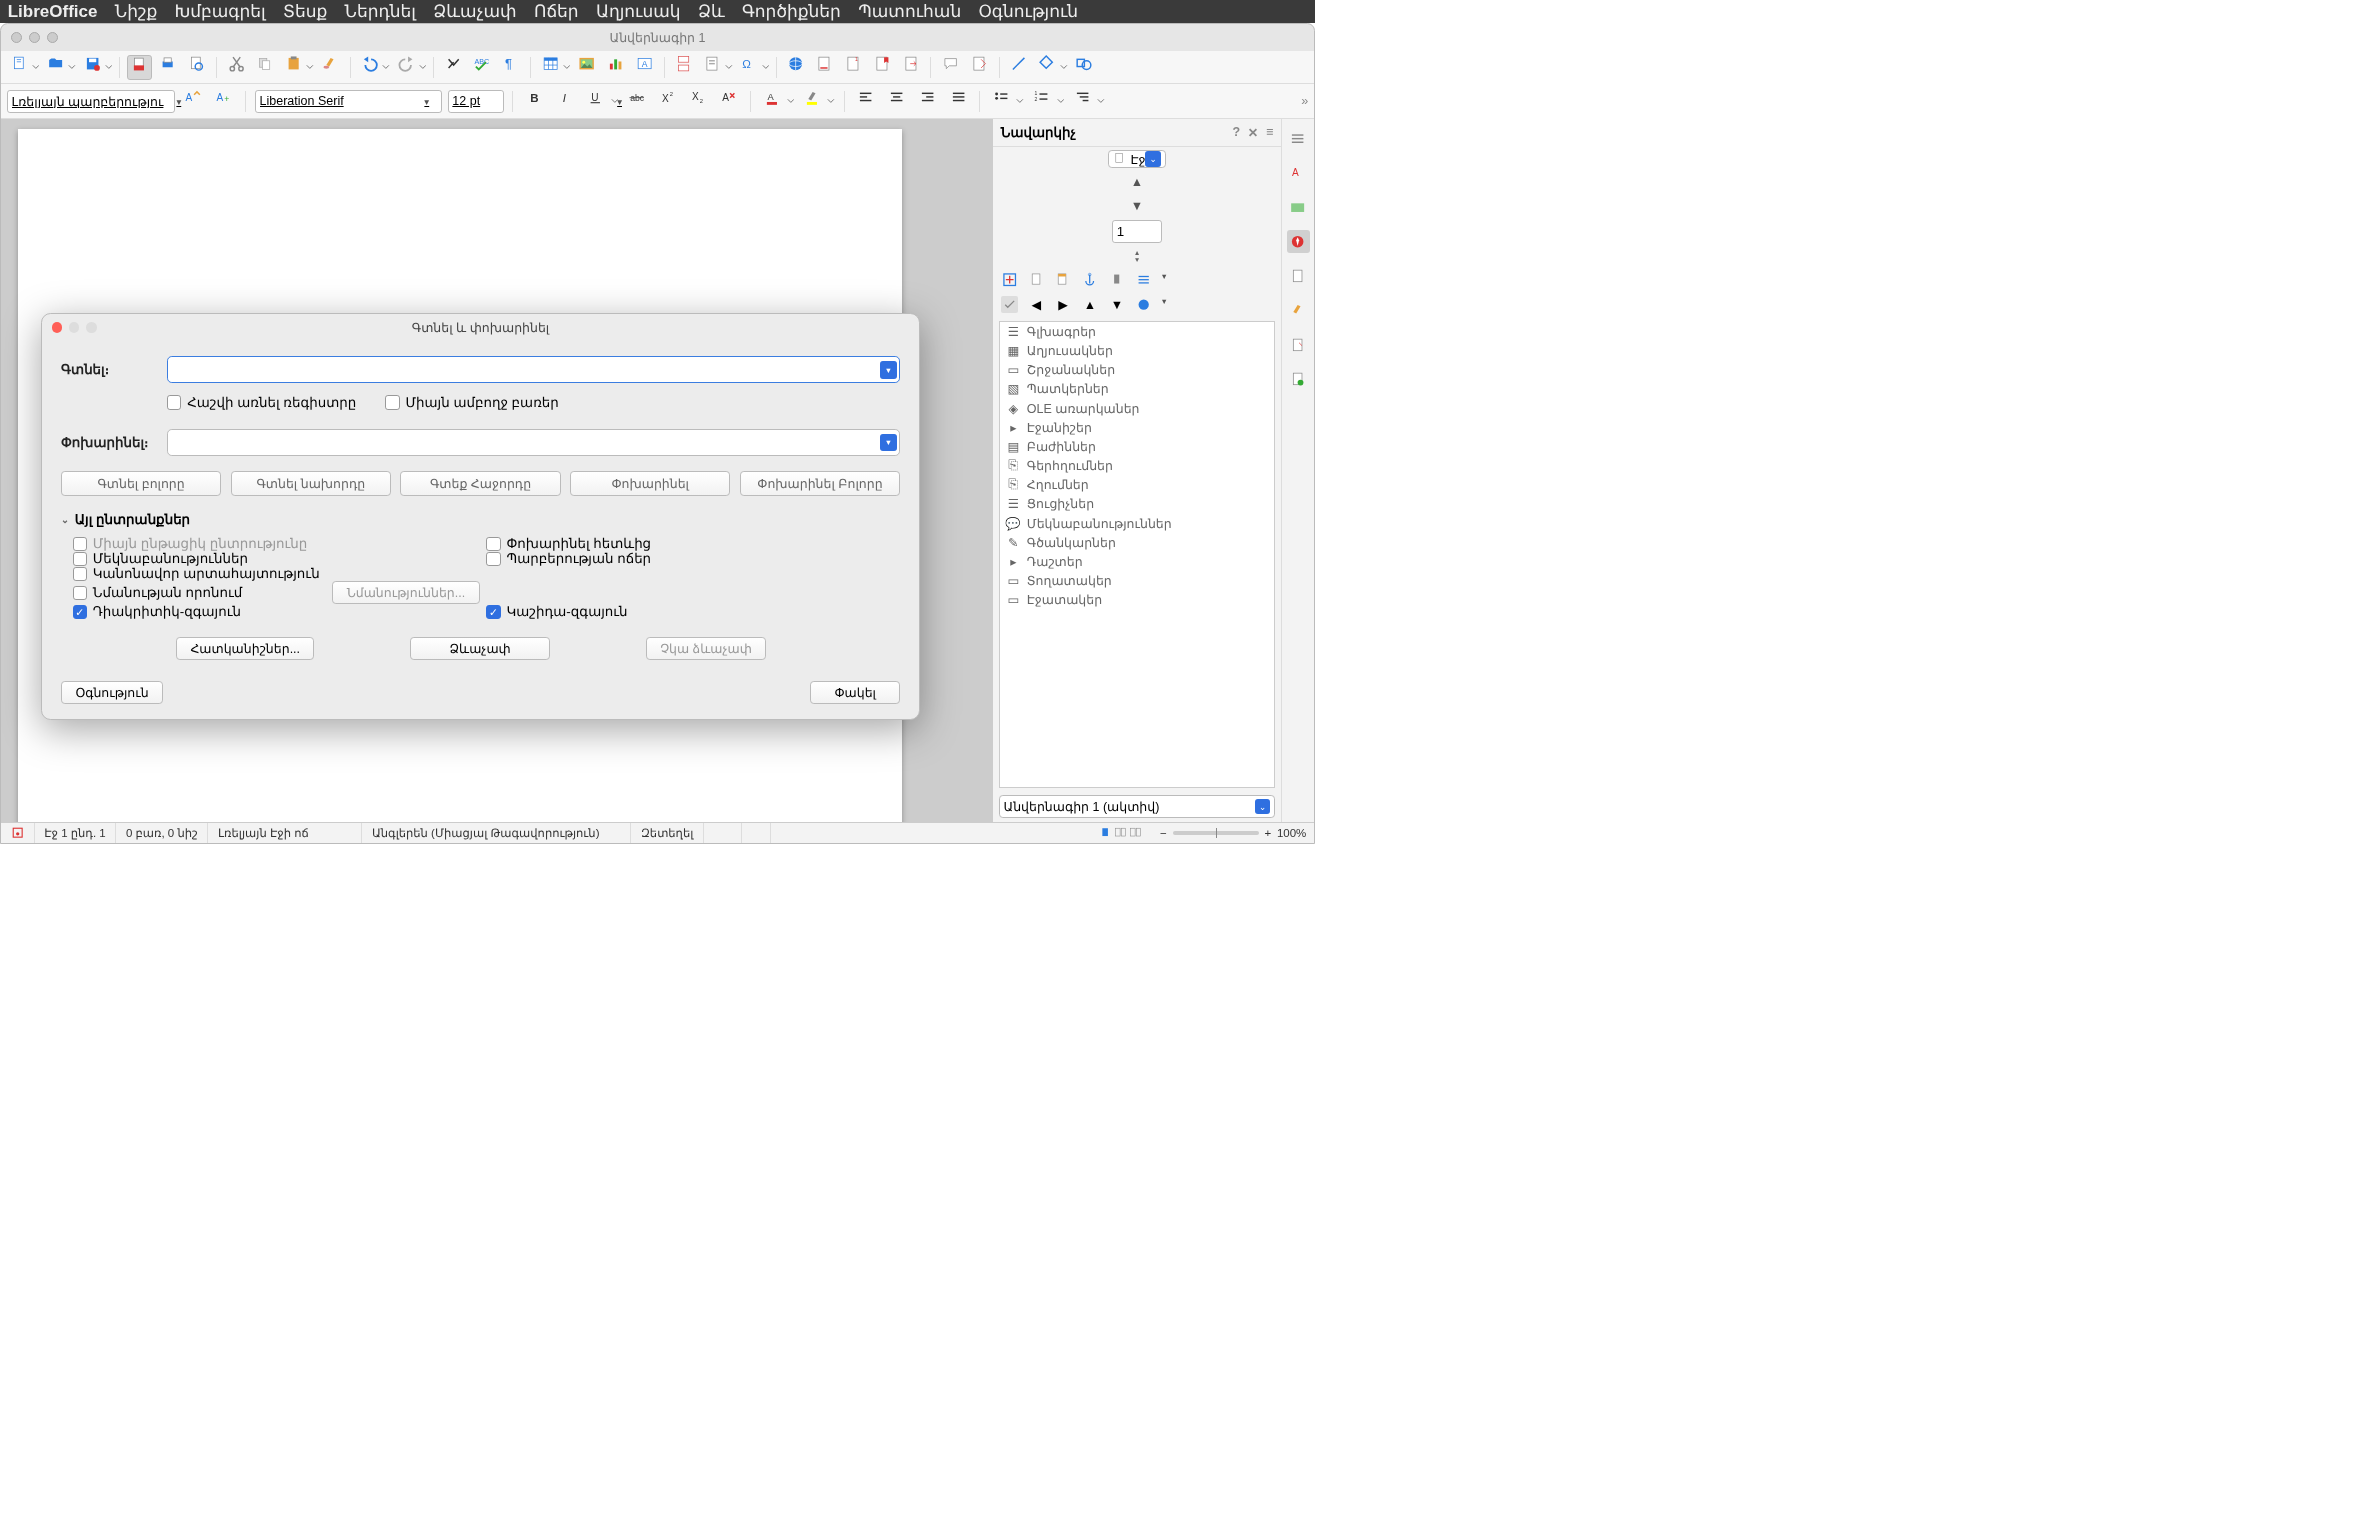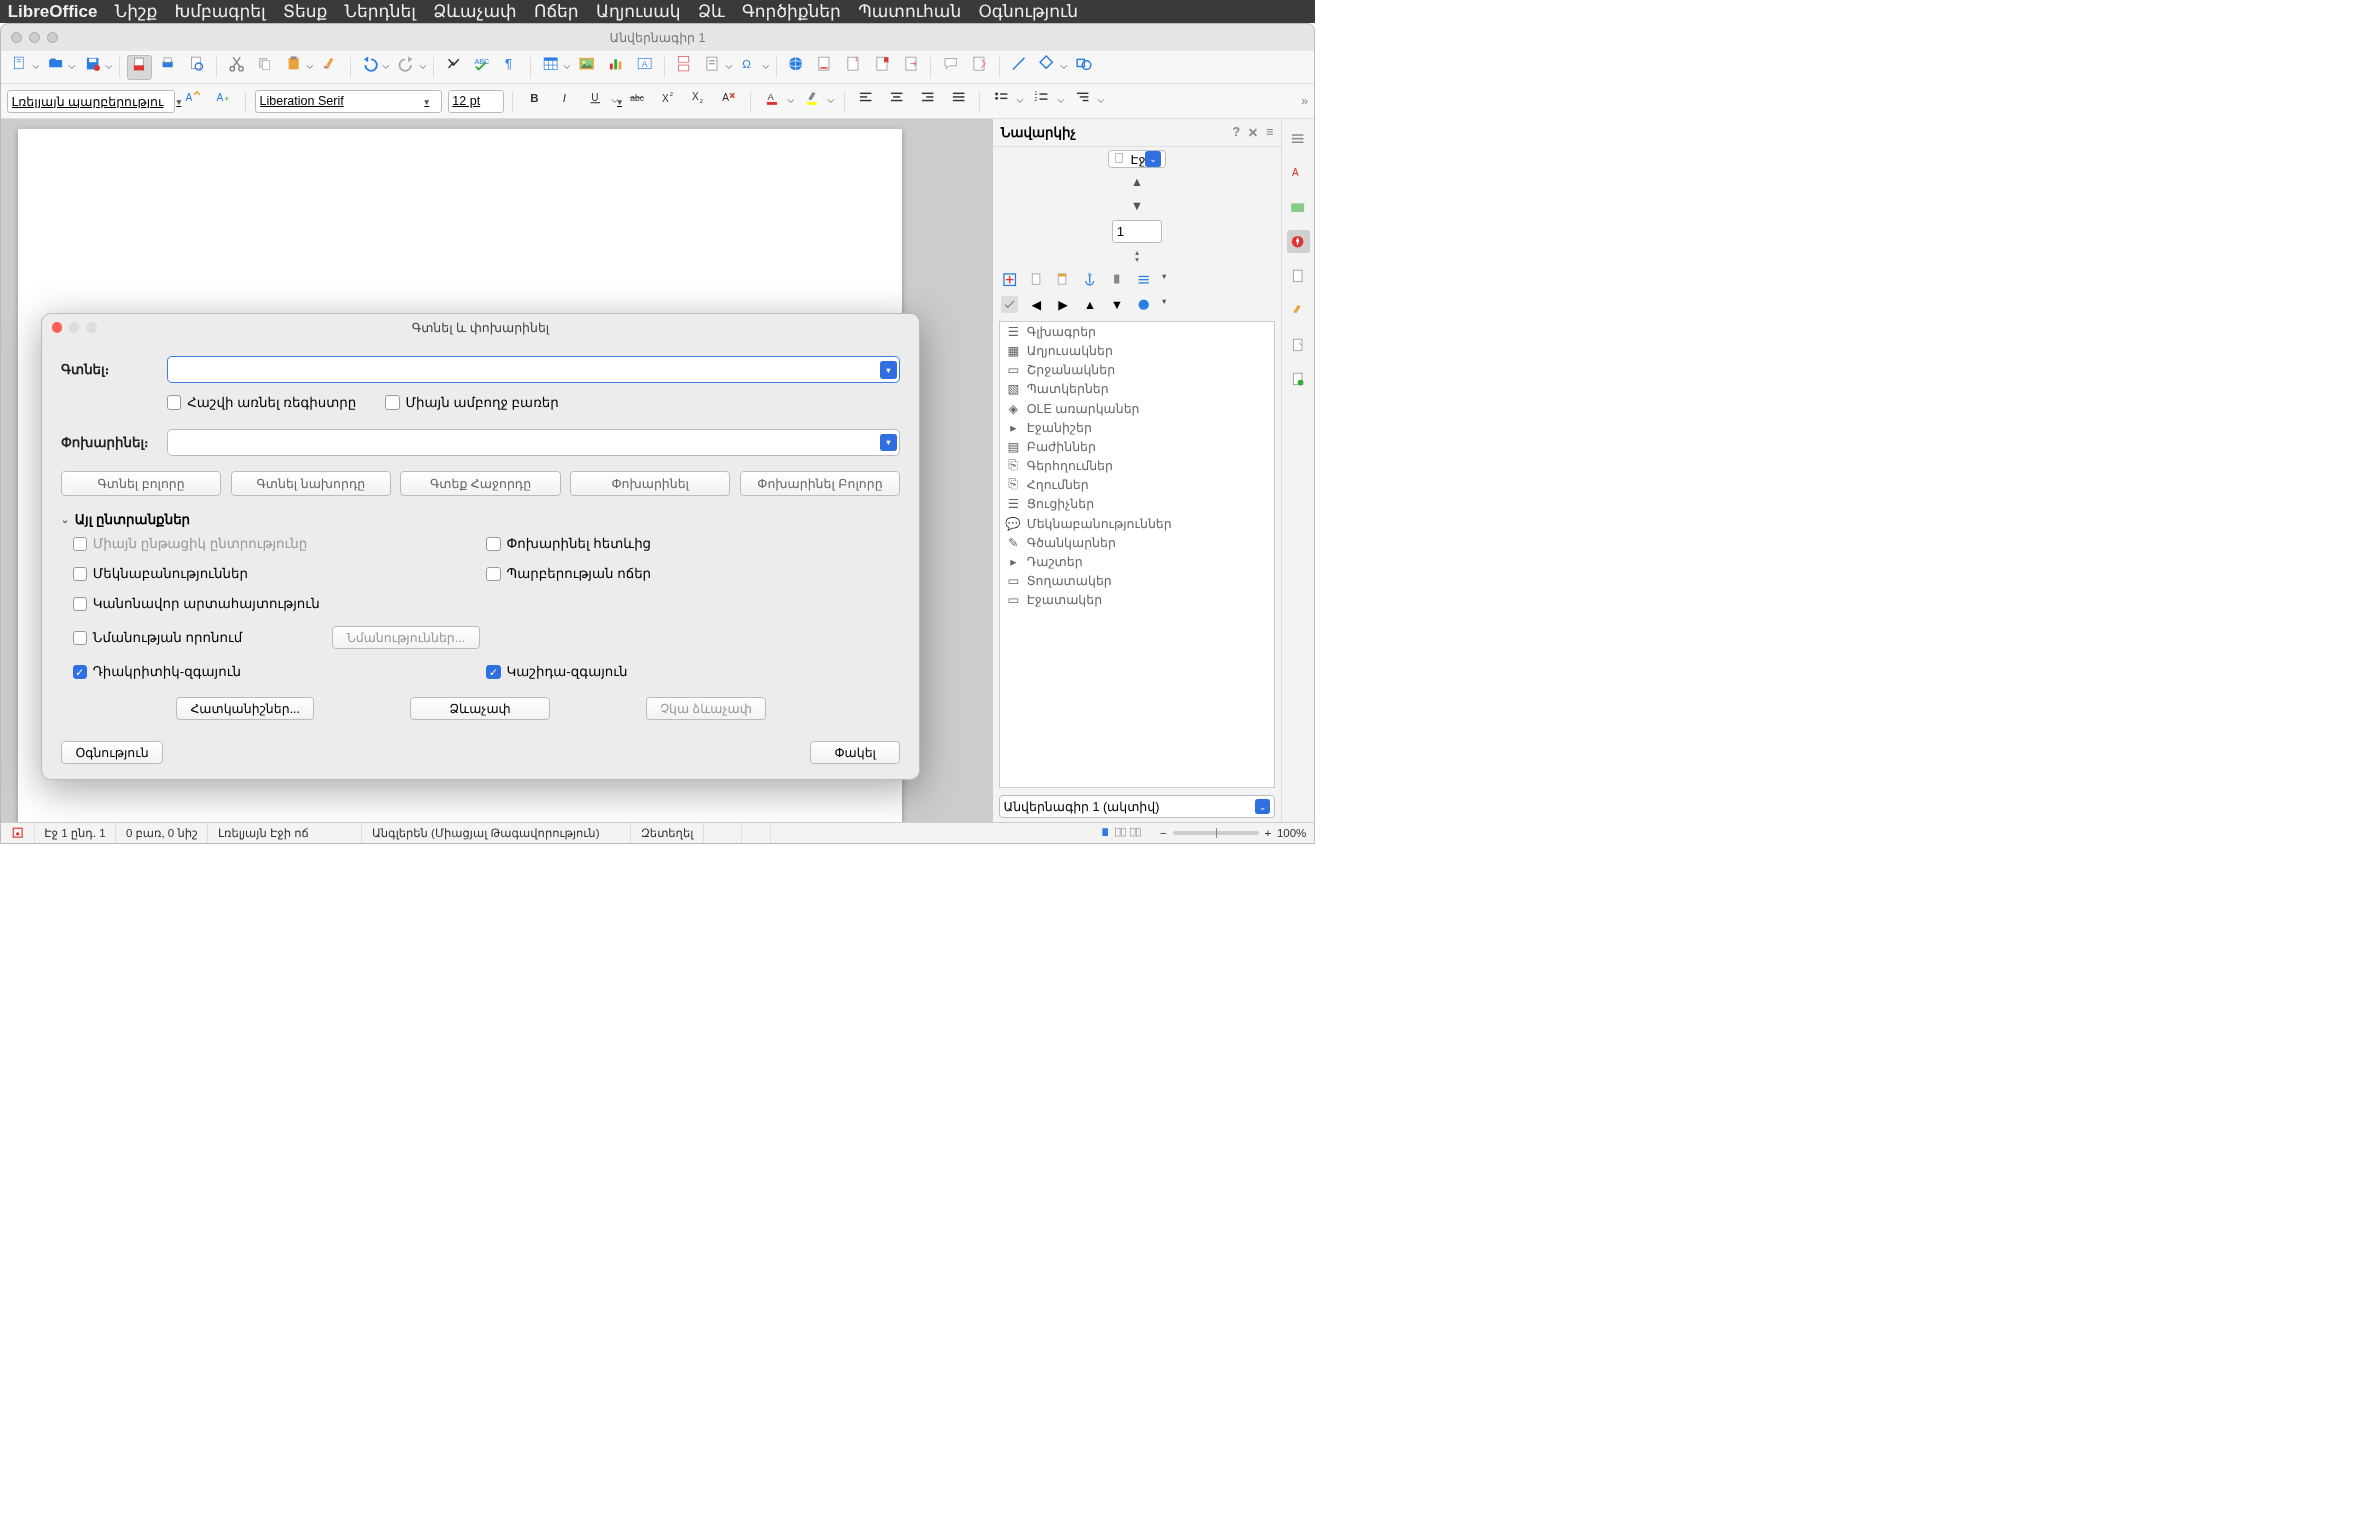--- a/index.html
+++ b/index.html
@@ -83,21 +83,21 @@
   .dlg-checks { display: flex; gap: 29px; margin-left: 106px; margin-bottom: 19px; flex-wrap: wrap; }
   .chk { display: flex; align-items: center; gap: 5.8px; font-size: 13.4px; }
   .chk .box { width: 14.4px; height: 14.4px; border: 1px solid #999; border-radius: 2.9px; background: #fff; display: flex; align-items: center; justify-content: center; }
   .chk .box.checked { background: #2f6fe0; border-color: #2f6fe0; }
   .chk .box.checked::after { content: "✓"; color: #fff; font-size: 10.6px; }
   .chk.disabled { color: #999; }
   .dlg-btn-row { display: flex; gap: 9.6px; margin: 15.4px 0; }
   .dlg-btn { flex: 1; height: 25px; border: 1px solid #bbb; border-radius: 3.8px; background: linear-gradient(#fff,#f2f2f2); font-size: 12.5px; display: flex; align-items: center; justify-content: center; color: #666; cursor: default; }
   .dlg-section { font-weight: 600; font-size: 13.4px; margin: 13.4px 0 9.6px; display: flex; align-items: center; gap: 5.8px; }
   .dlg-section .arrow { font-size: 9.6px; color: #666; }
-  .dlg-opts-grid { display: grid; grid-template-columns: 1fr 1fr; row-gap: 15px; margin-left: 11.5px; }
+  .dlg-opts-grid { display: grid; grid-template-columns: 1fr 1fr; row-gap: 0; margin-left: 11.5px; }
   .dlg-small-btn { height: 23px; padding: 0 13.4px; border: 1px solid #bbb; border-radius: 3.8px; background: linear-gradient(#fff,#f2f2f2); font-size: 12.5px; display: inline-flex; align-items: center; justify-content: center; }
   .dlg-small-btn.disabled { color: #999; }
   .dlg-footer { display: flex; justify-content: space-between; margin-top: 21px; }
 
   svg { display: block; }
 </style>
 </head>
 <body>
 
 <div class="mac-menubar">

